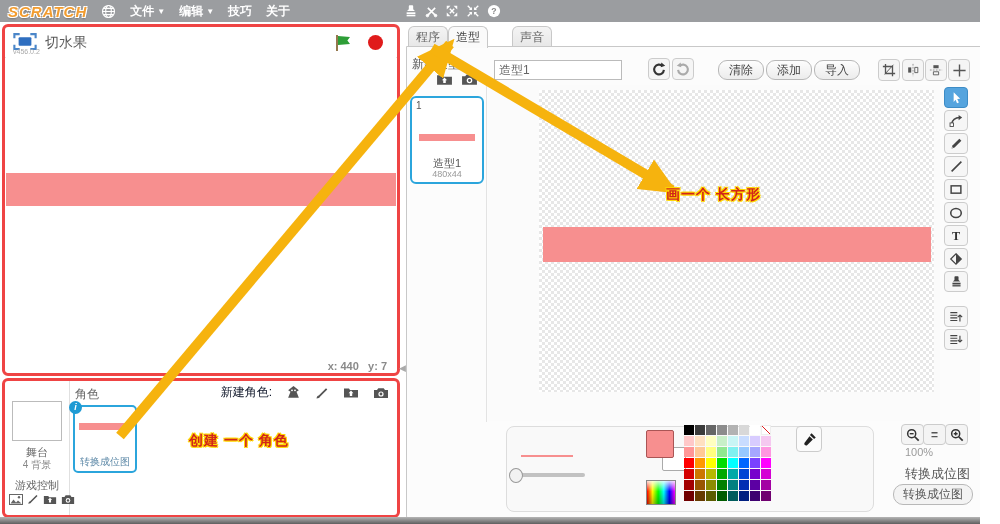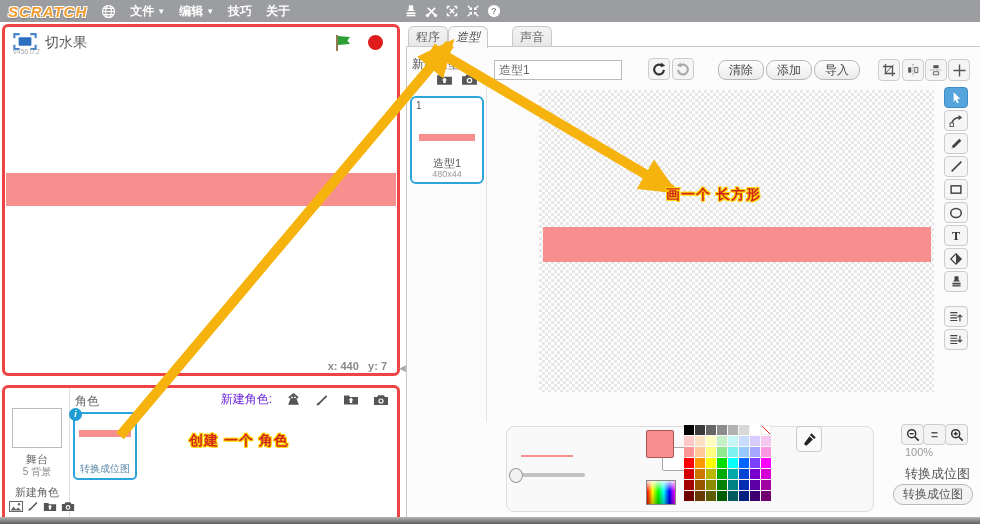--- a/index.html
+++ b/index.html
@@ -26,21 +26,21 @@
   .stage-version{position:absolute;left:8px;top:21px;font-size:7px;color:#aaa;}
   .stage-body{position:absolute;left:1px;right:1px;top:30px;height:304px;background:#fff;overflow:hidden;}
   .stage-bar{position:absolute;left:0;right:0;top:116px;height:33px;background:var(--pink);}
   .stage-footer{position:absolute;right:10px;top:333px;font-size:11px;font-weight:bold;color:#8a8a8a;}
   .stop-btn{width:15px;height:15px;border-radius:50%;background:#e01b1b;display:inline-block;}
   .collapse-tri{position:absolute;left:394px;top:336px;font-size:9px;color:#aaa;}
 
   
   .col-divider{position:absolute;left:64px;top:0;bottom:0;width:1px;background:#e0e0e0;}
   .sp-header{position:absolute;left:70px;top:5px;font-size:12px;color:#666;}
-  .newsprite{position:absolute;right:8px;top:3px;display:flex;align-items:center;gap:14px;color:#6d28d9;}
+  .newsprite{position:absolute;right:8px;top:3px;display:flex;align-items:center;gap:14px;color:#0f172a;}
   .stage-thumb{position:absolute;left:7px;top:20px;width:48px;height:38px;background:#fff;border:1px solid #bbb;}
   .lc-label{position:absolute;left:0;width:64px;text-align:center;color:#666;font-size:11px;}
   .lc-small{font-size:10px;color:#888;}
   .lc-icons{position:absolute;left:4px;top:112px;width:58px;display:flex;gap:4px;align-items:center;}
   .sprite-card{position:absolute;left:68px;top:24px;width:60px;height:64px;border:2px solid var(--sel-blue);
                border-radius:5px;background:#fff;}
   .sprite-card .bar{position:absolute;left:4px;right:4px;top:16px;height:7px;background:var(--pink);}
   .sprite-card .nm{position:absolute;left:0;right:0;bottom:2px;text-align:center;font-size:10px;color:#5b87a6;}
   .info-badge{position:absolute;left:-6px;top:-6px;width:13px;height:13px;border-radius:50%;background:#1f9bd4;
               color:#fff;font-size:9px;font-weight:bold;text-align:center;line-height:13px;font-style:italic;}
@@ -218,21 +218,21 @@
     <div class="stage-body">
       <div class="stage-bar"></div>
     </div>
     <div class="stage-footer">
       <span>x:</span> <span>440</span>&nbsp;&nbsp;
       <span>y:</span> <span>7</span>
     </div>
     <span class="collapse-tri">◀</span>
   </div>
 
-  <div class="panel" style="left:2px;top:378px;width:398px;height:140px;margin-top:7px;">
+  <div class="panel" style="left:2px;top:378px;width:398px;height:140px;">
     <div class="col-divider"></div>
     <span class="sp-header">角色</span>
     <div class="newsprite">
       <span>新建角色:</span>
       <span>
         <svg width="15" height="15" viewBox="0 0 14 14">
             <path d="M7 1l5 4-2.2 1.2L12 12H2l2.2-5.8L2 5z" fill="#555"></path>
             <circle cx="5.6" cy="5" r=".9" fill="#fff"></circle>
             <circle cx="8.4" cy="5" r=".9" fill="#fff"></circle>
           </svg>
@@ -252,22 +252,22 @@
         <svg width="16" height="12" viewBox="0 0 16 12">
             <path d="M1 3h3l1.3-1.8h5.4L12 3h3v8H1z" fill="#555"></path>
             <circle cx="8" cy="7" r="2.6" fill="#fff"></circle>
             <circle cx="8" cy="7" r="1.4" fill="#555"></circle>
           </svg>
         </span>
     </div>
 
     <div class="stage-thumb"></div>
     <span class="lc-label" style="top:64px;">舞台</span>
-    <span class="lc-label lc-small" style="top:77px;">5 背景</span>
-    <span class="lc-label" style="top:97px;">新建角色</span>
+    <span class="lc-label lc-small" style="top:77px;">4 背景</span>
+    <span class="lc-label" style="top:97px;">游戏控制</span>
     <div class="lc-icons">
       <span>
         <svg width="14" height="11" viewBox="0 0 14 11">
             <rect x=".5" y=".5" width="13" height="10" fill="#fff" stroke="#666"></rect>
             <path d="M1.5 9.5l3-4 2.5 3 2-2 3.5 3z" fill="#666"></path>
             <circle cx="10" cy="3.2" r="1.2" fill="#666"></circle>
           </svg>
         </span>
       <span>
         <svg width="12" height="12" viewBox="0 0 14 14">
@@ -290,21 +290,21 @@
     </div>
 
     <div class="sprite-card">
       <div class="info-badge">i</div>
       <div class="bar"></div>
       <div class="nm">转换成位图</div>
     </div>
   </div>
 
   <div class="tab" style="left:408px;">程序</div>
-  <div class="tab sel" style="left:448px;font-style:italic;">造型</div>
+  <div class="tab sel" style="left:448px;">造型</div>
   <div class="tab" style="left:512px;">声音</div>
   <div class="help-btn">?</div>
 
   <div class="paint"></div>
 
   <span class="newcost-label">新建造型:</span>
   <div class="newcost-icons">
     <span>
       <svg width="14" height="14" viewBox="0 0 14 14">
           <path d="M1.5 12.5c.3-2 1.2-2.8 2.2-3L11 2.2l1.3 1.3L5 10.8c-.3 1-1.5 1.7-3.5 1.7z" fill="#555"></path>
@@ -332,21 +332,21 @@
         <path d="M13.8 1.2l-.6 5.2 5-1.6z" fill="#333" transform="translate(-2.2,.6)"></path>
       </svg>
     </div>
   <div class="sq-btn" style="left:672px;top:58px;">
     <svg width="16" height="16" viewBox="0 0 18 18" transform="scale(-1,1)">
         <path d="M14.5 10a5.5 5.5 0 1 1-1.6-4.3" fill="none" stroke="#aaa" stroke-width="2.4"></path>
         <path d="M13.8 1.2l-.6 5.2 5-1.6z" fill="#aaa" transform="translate(-2.2,.6)"></path>
       </svg>
     </div>
 
-  <div class="pill-btn" style="left:718px;border-radius:8px;">清除</div>
+  <div class="pill-btn" style="left:718px;">清除</div>
   <div class="pill-btn" style="left:766px;">添加</div>
   <div class="pill-btn" style="left:814px;">导入</div>
 
   <div class="sq-btn" style="left:878px;top:59px;">
     <svg width="14" height="14" viewBox="0 0 16 16" stroke="#555" stroke-width="1.5" fill="none">
         <path d="M4 1v11h11M1 4h11v11"></path>
         <path d="M13 2L3 13" stroke-width="1.1"></path>
       </svg>
     </div>
   <div class="sq-btn" style="left:902px;top:59px;">

